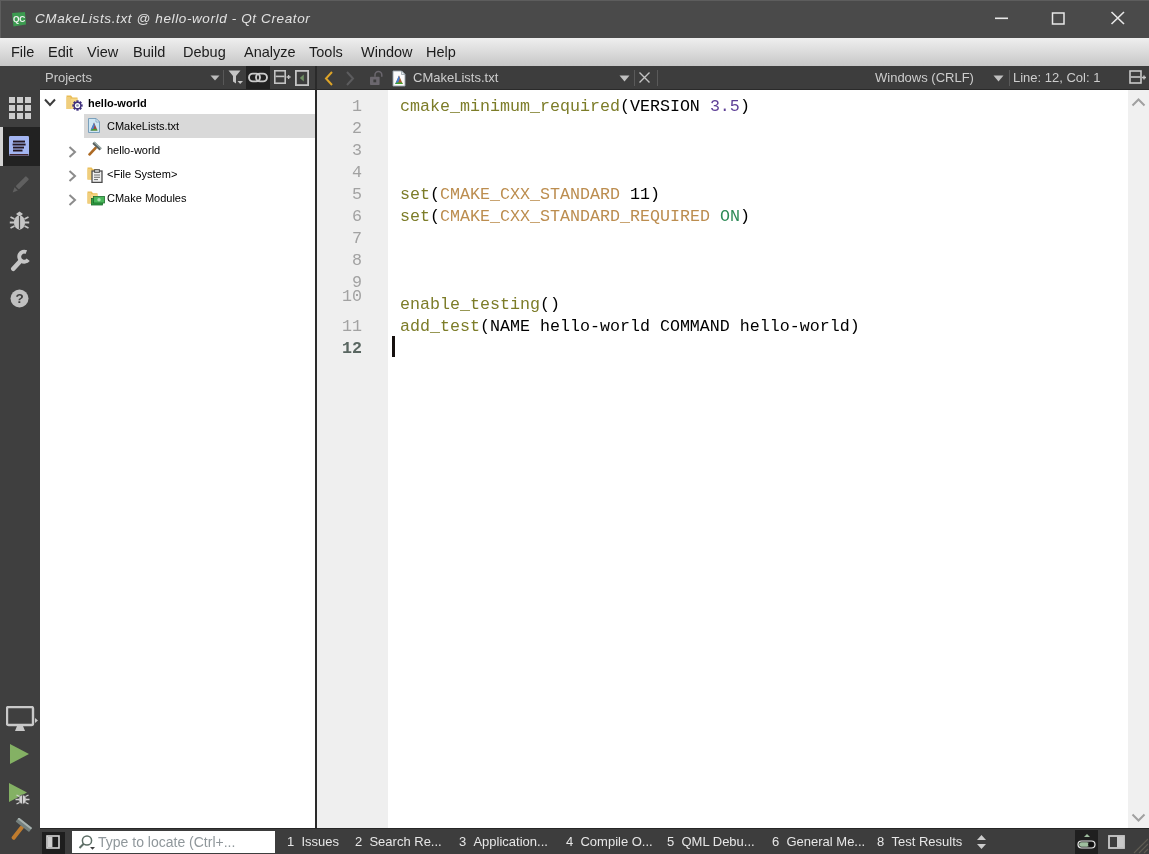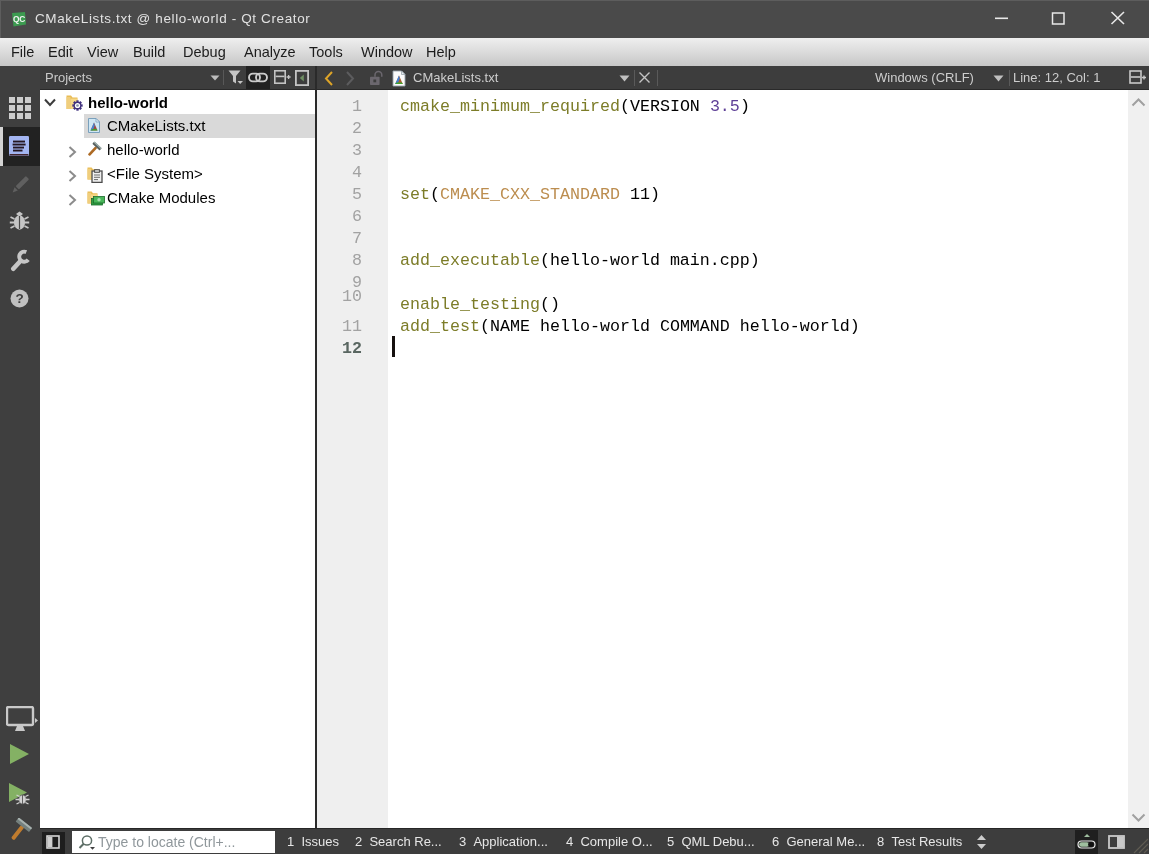--- a/index.html
+++ b/index.html
@@ -4,38 +4,38 @@
 <style>
   * { margin:0; padding:0; box-sizing:border-box; }
   html,body { width:1149px; height:854px; overflow:hidden; background:#4a4a4a;
     font-family:"Liberation Sans", sans-serif; }
   .abs { position:absolute; }
   #win { position:relative; width:1149px; height:854px; }
 
   
   #titlebar { left:0; top:0; width:1149px; height:38px; background:#4a4a4a; }
   #qcicon { left:11px; top:11px; width:16px; height:16px; }
-  #titletext { left:35px; top:0; height:38px; line-height:38px; font-size:13.5px; color:#e2e2e2; letter-spacing:0.62px; }
+  #titletext { left:35px; top:0; height:38px; line-height:38px; font-size:13.5px; color:#e2e2e2; letter-spacing:0.62px;font-style:italic; }
 
   
   #menubar { left:0; top:38px; width:1149px; height:28px;
     background:linear-gradient(#efefef,#c7c7c7); }
   .mi { position:absolute; top:38px; height:28px; line-height:28px; font-size:14.5px; color:#1c1c1c; }
 
   
   #sidebar { left:0; top:66px; width:40px; height:788px; background:#3f3f3f; }
   #selcell { left:0; top:127px; width:40px; height:39px; background:#222222; }
   #selstrip { left:0; top:127px; width:2.5px; height:39px; background:#d4d4d4; }
 
   
   #pheader { left:40px; top:66px; width:275px; height:24px; background:#3d3d3d; border-bottom:1px solid #2a2a2a;}
   #ptitle { left:45px; top:66px; height:24px; line-height:24px; font-size:13px; color:#c9c9c9; }
   #linkbtn { left:246px; top:66px; width:24px; height:23px; background:#222222; }
   #tree { left:40px; top:90px; width:275px; height:738px; background:#ffffff; }
-  .trow { position:absolute; left:0; height:24px; line-height:24px; font-size:15px; color:#000; }
+  .trow { position:absolute; left:0; height:24px; line-height:24px; font-size:11px; color:#000; }
   #selrow { left:84px; top:114px; width:231px; height:24px; background:#d9d9d9; }
 
   
   #splitter { left:315px; top:66px; width:2px; height:762px; background:#2a2a2a; }
 
   
   #etabbar { left:317px; top:66px; width:832px; height:24px; background:#3d3d3d; border-bottom:1px solid #2a2a2a; }
   .ebtxt { position:absolute; top:66px; height:24px; line-height:24px; font-size:13px; color:#cdcdcd; }
 
   
@@ -346,21 +346,21 @@
   <div class="cl num" style="top:206px">6</div>
   <div class="cl num" style="top:228px">7</div>
   <div class="cl num" style="top:250px">8</div>
   <div class="cl num" style="top:272px">9</div>
   <div class="cl num" style="top:286px">10</div>
   <div class="cl num" style="top:316px">11</div>
   <div class="cl num" style="top:338px;color:#596661;font-weight:bold">12</div>
 
   <div class="cl code" style="top:96px"><span class="fn">cmake_minimum_required</span>(VERSION <span class="nu">3.5</span>)</div>
   <div class="cl code" style="top:184px"><span class="fn">set</span>(<span class="va">CMAKE_CXX_STANDARD</span> 11)</div>
-  <div class="cl code" style="top:250px"><span class="fn">add_executable</span>(hello-world main.cpp)</div>
+  <div class="cl code" style="top:206px"><span class="fn">set</span>(<span class="va">CMAKE_CXX_STANDARD_REQUIRED</span> <span class="on">ON</span>)</div>
   <div class="cl code" style="top:294px"><span class="fn">enable_testing</span>()</div>
   <div class="cl code" style="top:316px"><span class="fn">add_test</span>(NAME hello-world COMMAND hello-world)</div>
   <div class="abs" id="cursor"></div>
 
   <div class="abs" id="statusbar"></div>
   <div class="abs" id="locbtn"></div>
   <svg class="abs" style="left:46px;top:835px;width:14px;height:14px" viewBox="0 0 14 14">
     <rect x="1" y="1" width="12" height="12" fill="none" stroke="#d6d6d6" stroke-width="1.6"></rect>
     <rect x="1.8" y="1.8" width="4.6" height="10.4" fill="#cfcfcf"></rect>
   </svg>

